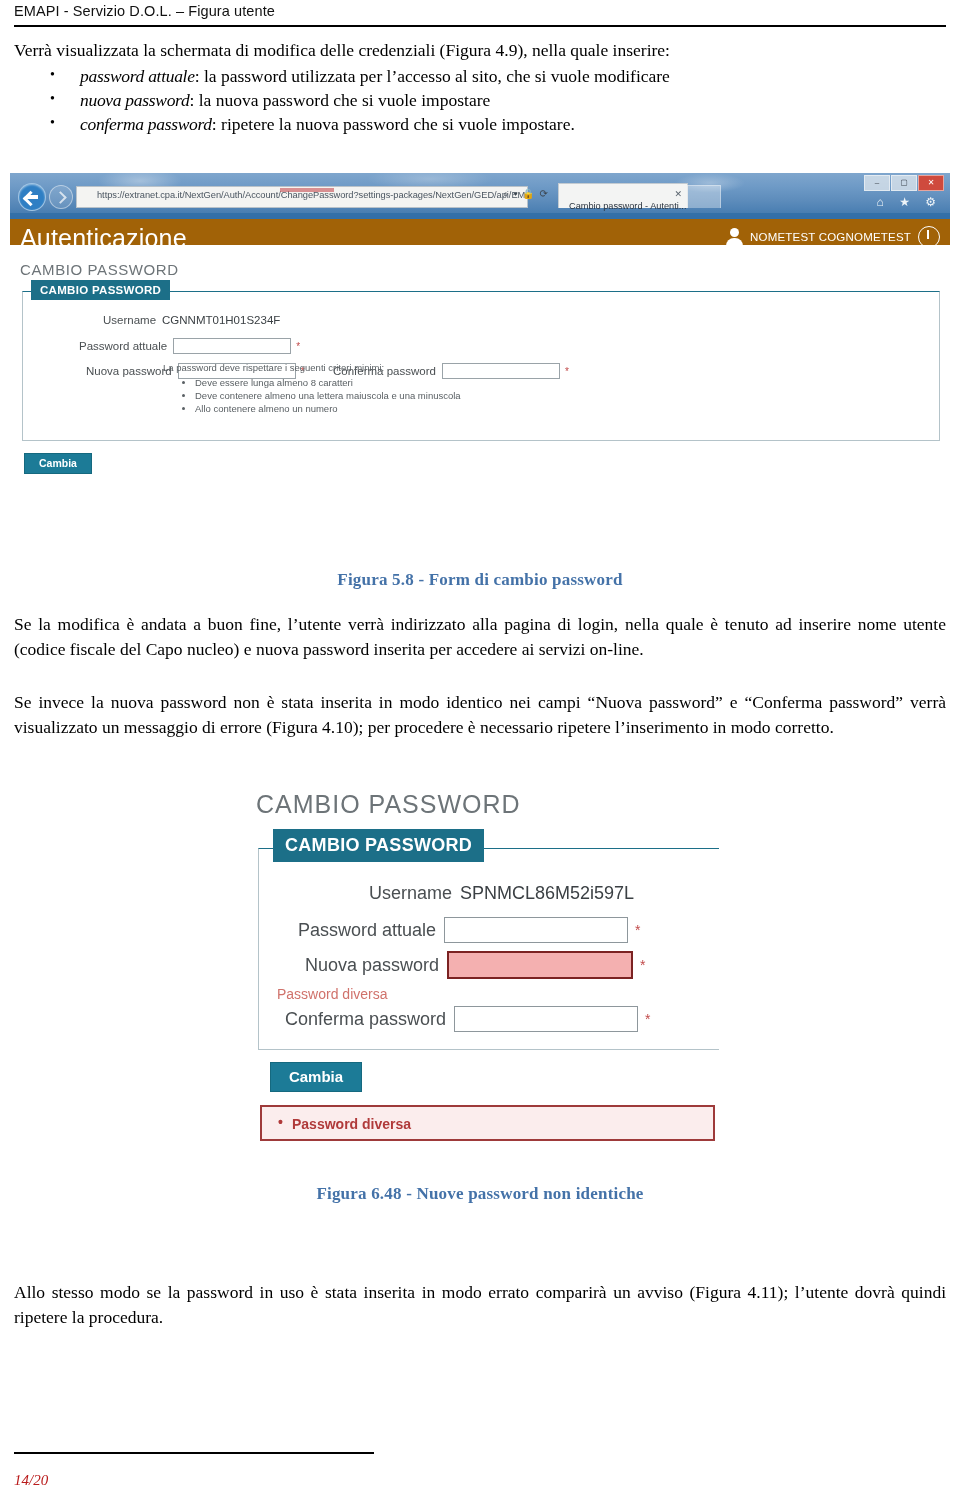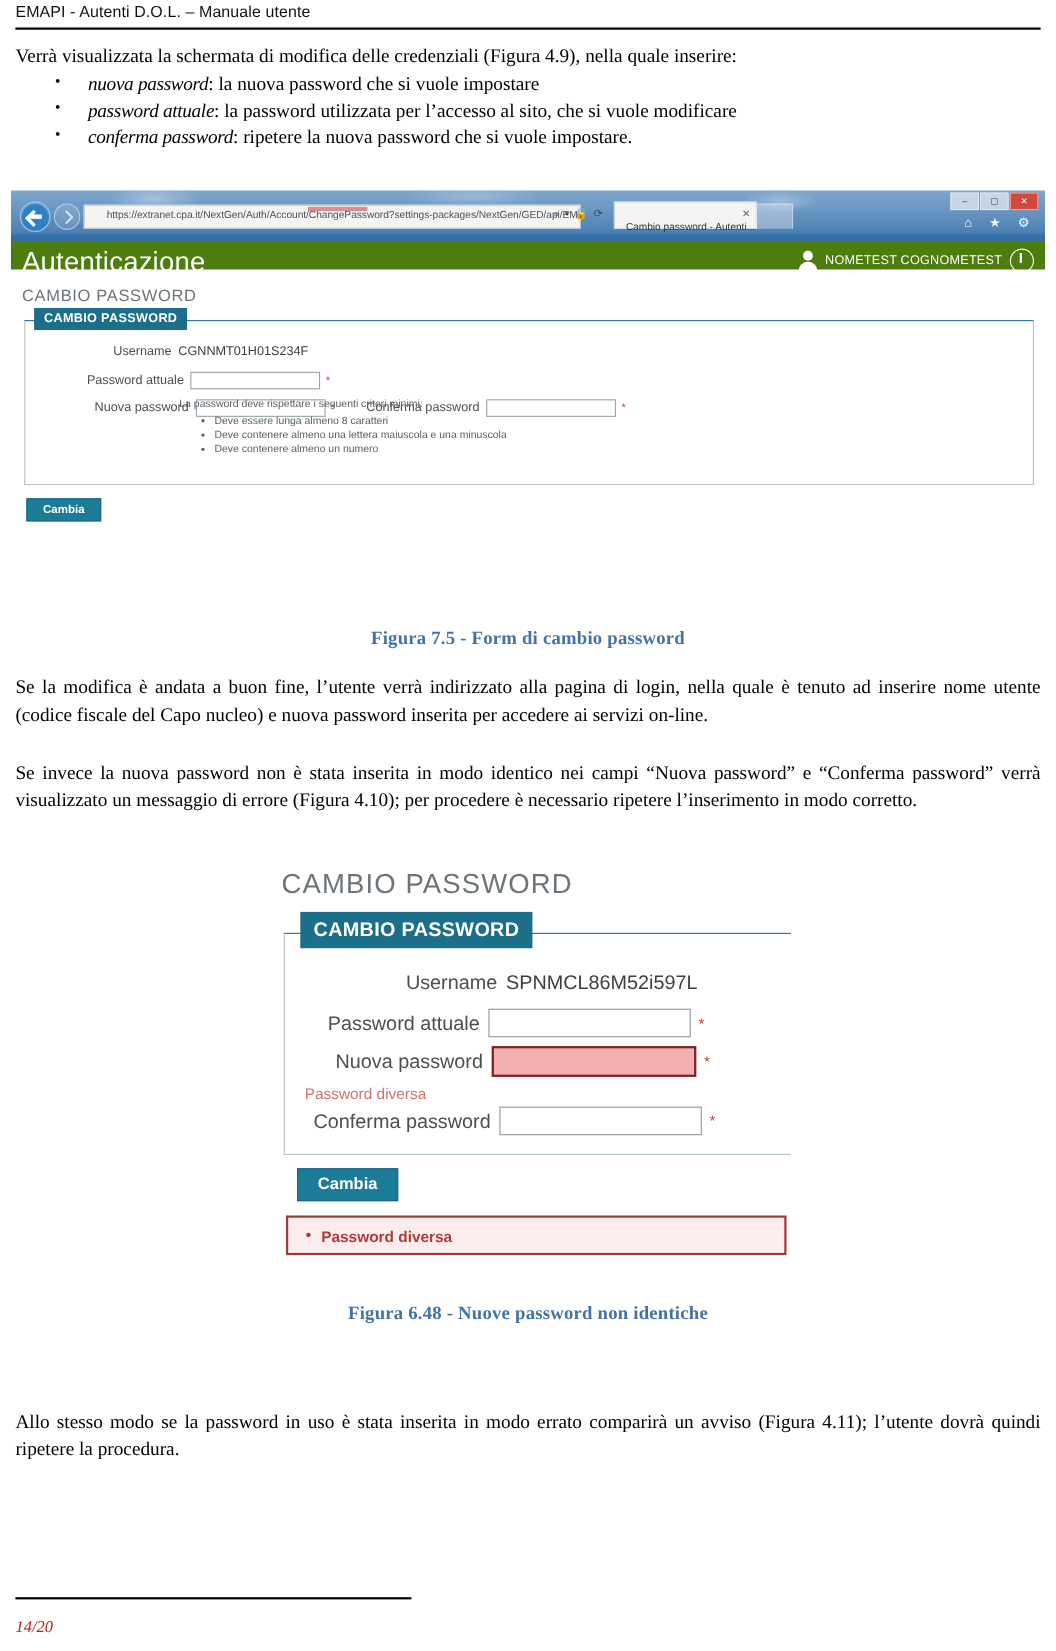--- a/index.html
+++ b/index.html
@@ -262,21 +262,21 @@
     font-size: 12px;
     color: #eef4f8;
     letter-spacing: 6px;
   }
 
   
   .apphead {
     position: absolute;
     left: 0; top: 46px;
     width: 940px; height: 26px;
-    background: #4d7c0f;
+    background: #a16207;
   }
   .apphead-title {
     position: absolute;
     left: 10px; top: 5px;
     font-family: "Liberation Sans", sans-serif;
     font-size: 25px;
     color: #ffffff;
     letter-spacing: .2px;
   }
   .user-box {
@@ -544,28 +544,28 @@
     top: 1472px;
     font-family: "Liberation Serif", serif;
     font-style: italic;
     font-size: 15px;
     color: #b91c1c;
   }
 </style>
 </head>
 <body>
 
-<div class="runhead">EMAPI - Autenti D.O.L. – Manuale utente</div>
+<div class="runhead">EMAPI - Servizio D.O.L. – Figura utente</div>
 <div class="runhead-rule"></div>
 
 <div class="para intro">Verrà visualizzata la schermata di modifica delle credenziali (Figura 4.9), nella quale inserire:</div>
 
 <ul class="bullets">
+  <li><em>password attuale</em><span>: la password utilizzata per l’accesso al sito, che si vuole modificare</span></li>
   <li><em>nuova password</em><span>: la nuova password che si vuole impostare</span></li>
-  <li><em>password attuale</em><span>: la password utilizzata per l’accesso al sito, che si vuole modificare</span></li>
   <li><em>conferma password</em><span>: ripetere la nuova password che si vuole impostare.</span></li>
 </ul>
 
 <div class="fig1">
 
   <div class="chrome">
     <div class="chrome-blurmask"></div>
 
     <div class="nav-back"></div>
     <div class="nav-fwd"></div>
@@ -627,30 +627,30 @@
       <div class="frow" style="left:310px; top:71px;">
         <span class="flabel">Conferma password</span>
         <span class="finput"></span>
         <span class="req">*</span>
       </div>
 
       <div class="crit-title">La password deve rispettare i seguenti criteri minimi:</div>
       <ul class="crit-list">
         <li>Deve essere lunga almeno 8 caratteri</li>
         <li>Deve contenere almeno una lettera maiuscola e una minuscola</li>
-        <li>Deve contenere almeno un numero</li>
+        <li>Allo contenere almeno un numero</li>
       </ul>
     </div>
 
     <div class="btn-cambia">Cambia</div>
   </div>
 
 </div>
 
-<div class="caption cap1">Figura 7.5 - Form di cambio password</div>
+<div class="caption cap1">Figura 5.8 - Form di cambio password</div>
 
 <div class="para p-after-fig1">Se la modifica è andata a buon fine, l’utente verrà indirizzato alla pagina di login, nella quale è tenuto ad inserire nome utente (codice fiscale del Capo nucleo) e nuova password inserita per accedere ai servizi on-line.</div>
 <div class="para p-after-fig1b">Se invece la nuova password non è stata inserita in modo identico nei campi “Nuova password” e “Conferma password” verrà visualizzato un messaggio di errore (Figura 4.10); per procedere è necessario ripetere l’inserimento in modo corretto.</div>
 
 <div class="fig2">
   <div class="f2-h1">CAMBIO PASSWORD</div>
 
   <div class="f2-fieldset">
     <div class="f2-legend">CAMBIO PASSWORD</div>
 

